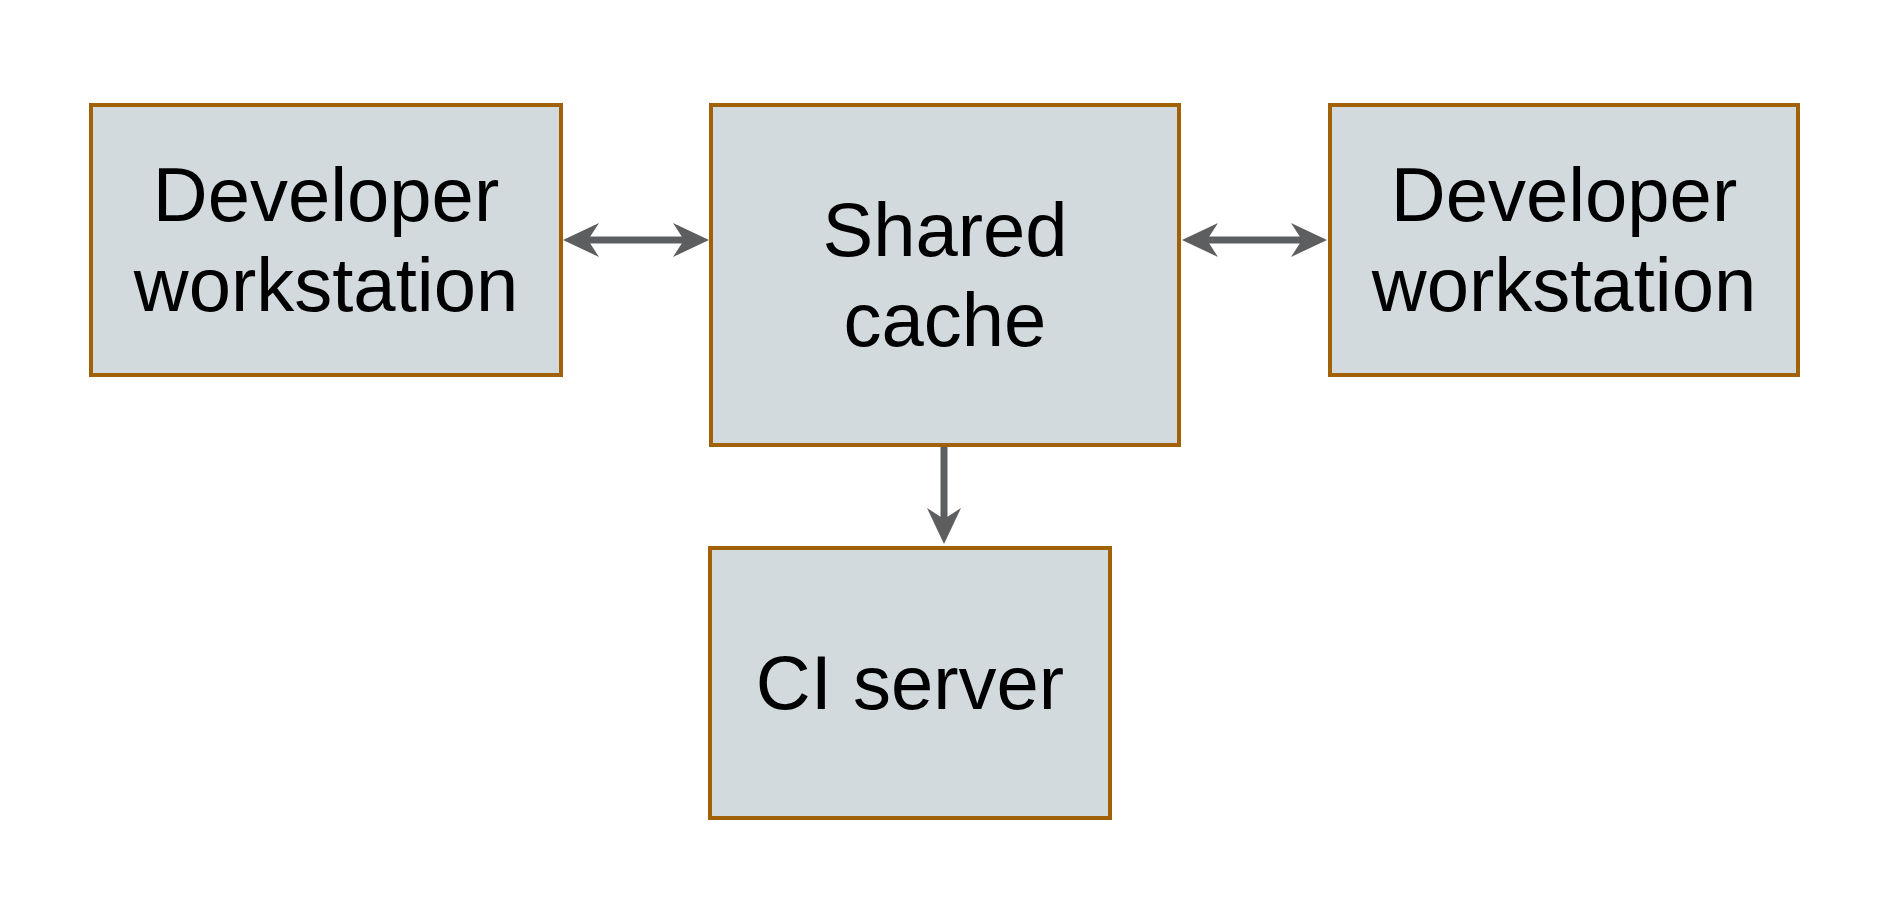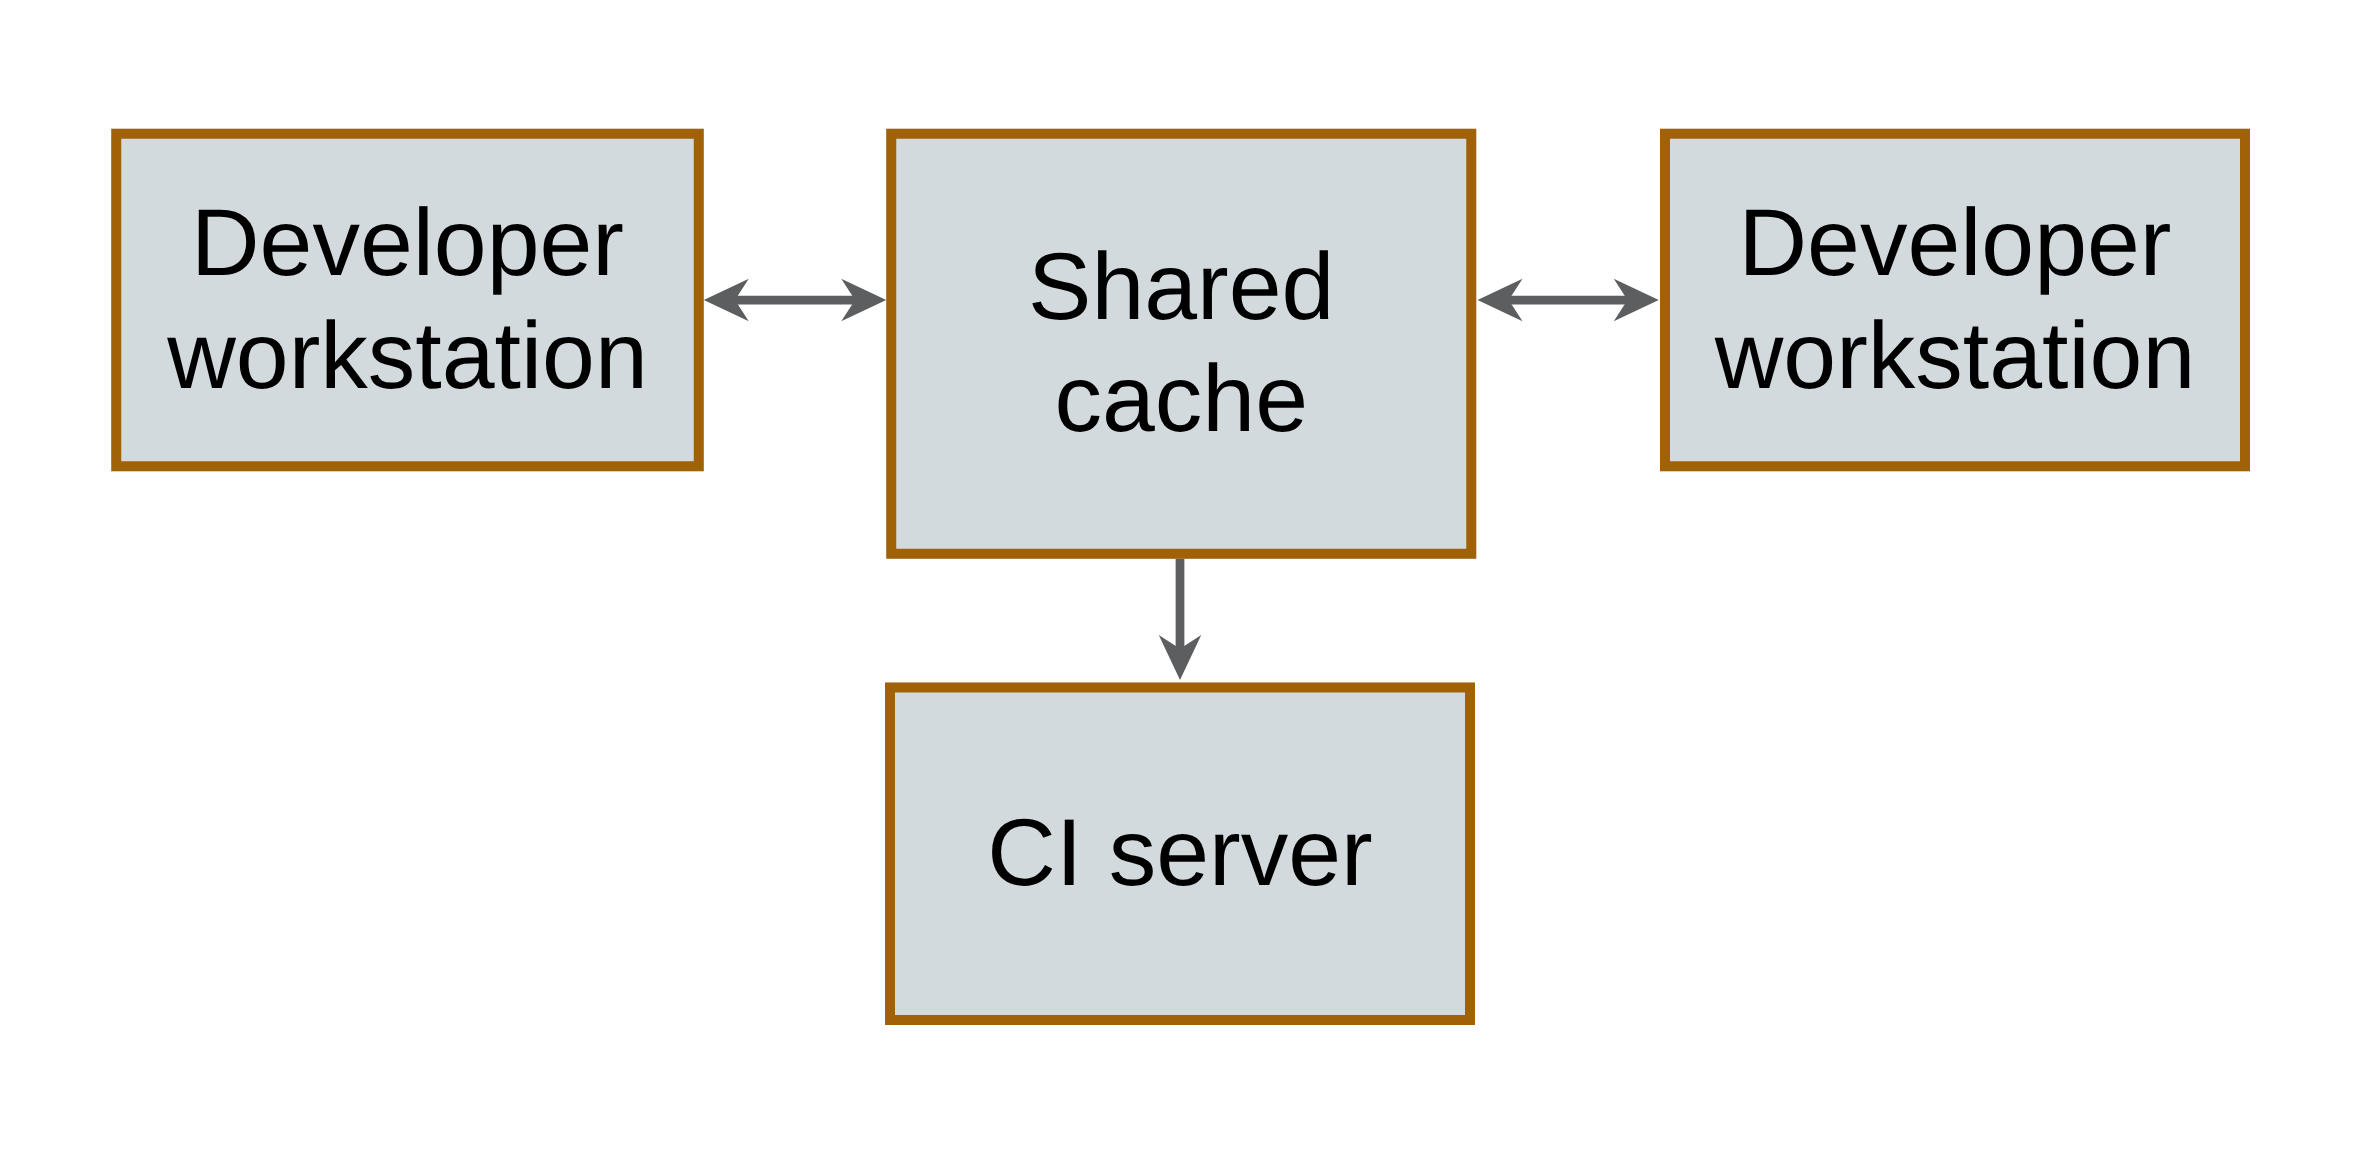--- a/index.html
+++ b/index.html
@@ -22,37 +22,37 @@
     left: 0;
     top: 0;
     width: 1900px;
     height: 922px;
     pointer-events: none;
   }
   .node {
     position: absolute;
     box-sizing: border-box;
     background: #d3dadd;
-    border: 8px solid #a16207;
+    border: 4px solid #a16207;
     display: flex;
     align-items: center;
     justify-content: center;
     text-align: center;
   }
   .node-label {
     white-space: pre-line;
     color: #000000;
     font-size: 76px;
     line-height: 1.18;
     letter-spacing: 0px;
   }
   #node-dev-left   { left: 89px;   top: 103px; width: 474px; height: 274px; }
   #node-shared     { left: 709px;  top: 103px; width: 472px; height: 344px; }
   #node-dev-right  { left: 1328px; top: 103px; width: 472px; height: 274px; }
-  #node-ci-server  { left: 708px;  top: 546px; width: 472px; height: 274px; }
+  #node-ci-server  { left: 708px;  top: 546px; width: 404px; height: 274px; }
 </style>
 </head>
 <body>
 
 <div class="canvas">
 
   <svg class="arrows-layer" viewBox="0 0 1900 922" xmlns="http://www.w3.org/2000/svg">
 
     <g>
       <line x1="586" y1="240" x2="686" y2="240" stroke-width="7" stroke="#5c5e60"></line>

